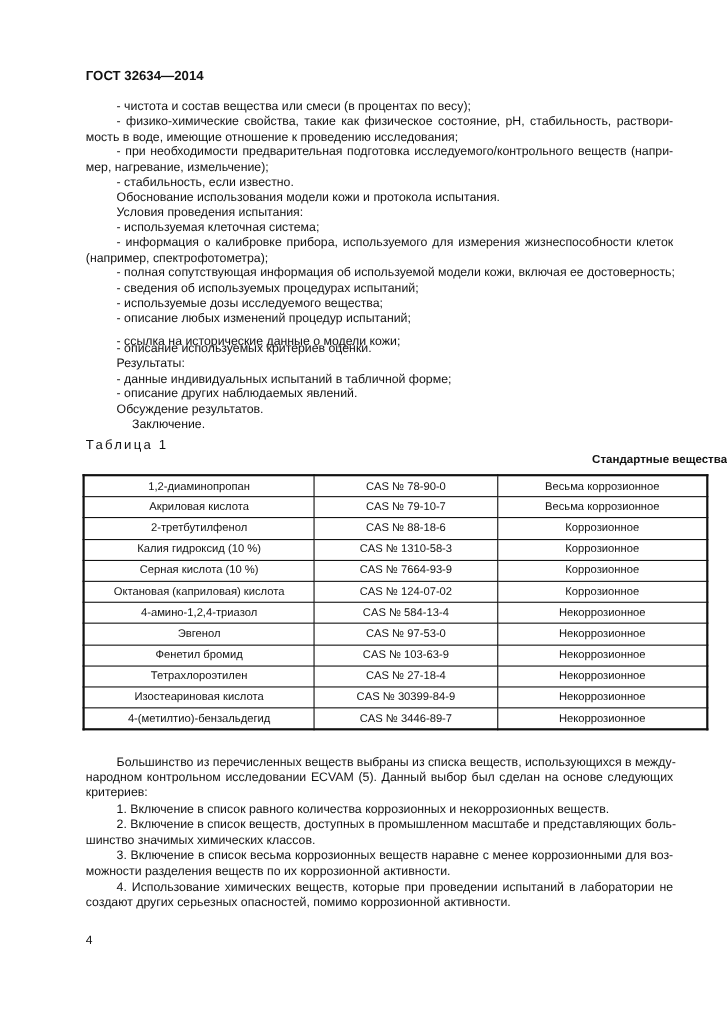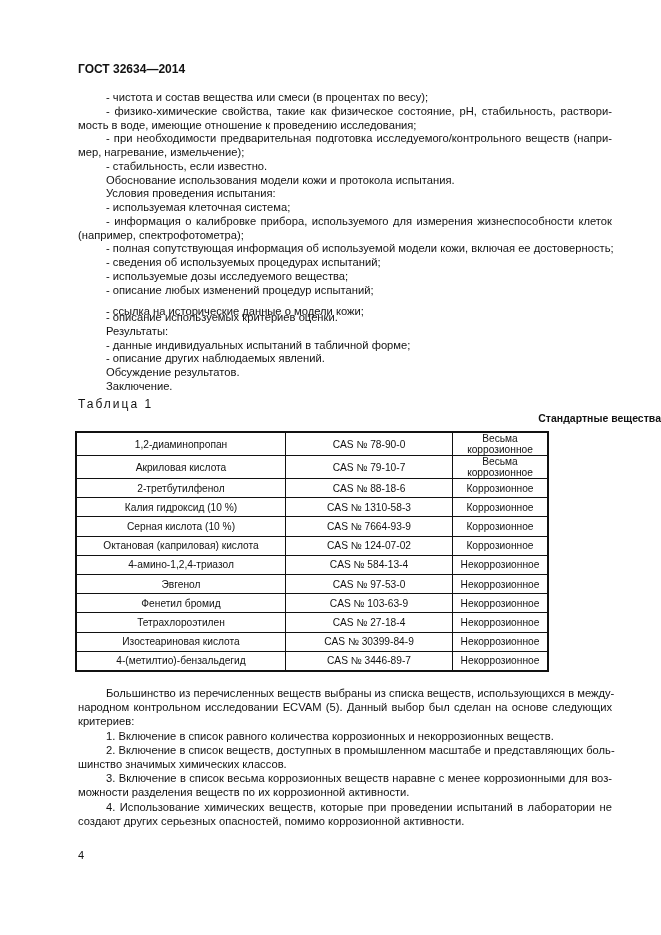--- a/index.html
+++ b/index.html
@@ -4,21 +4,21 @@
 <style>
   html, body { margin: 0; padding: 0; background: #ffffff; }
   body { width: 661px; height: 935px; position: relative; overflow: hidden;
          font-family: "Liberation Sans", sans-serif; color: #111; font-size: 11.2px; }
   .abs { position: absolute; }
   .header { left: 78px; top: 62px; font-weight: bold; font-size: 12px; }
   .line { position: absolute; white-space: nowrap; line-height: 15px; }
   .just { text-align: justify; text-align-last: justify; white-space: nowrap; }
   .tcap { left: 78px; top: 397px; letter-spacing: 2px; font-size: 12px; }
   .ttitle { left: 0; width: 661px; top: 412px; text-align: right; font-weight: bold; font-size: 10.5px; }
-  table.std { position: absolute; left: 75px; top: 431px; width: 474px; border-collapse: collapse;
+  table.std { position: absolute; left: 75px; top: 431px; width: 569px; border-collapse: collapse;
               font-size: 10.2px; padding-left: 15px; }
   table.std td { border: 1px solid #111; height: 18.2px; padding: 0; text-align: center; vertical-align: middle; }
   table.std { border: 2px solid #111; }
   table.std td.c1 { width: 208px; }
   table.std td.c2 { width: 166px; }
   .pagenum { left: 78px; top: 849px; font-size: 11px; }
 </style>
 </head>
 <body>
 
@@ -39,21 +39,21 @@
     <div class="line" style="left: 106px; top: 241.25px;">- полная сопутствующая информация об используемой модели кожи, включая ее достоверность;</div>
     <div class="line" style="left: 106px; top: 255px;">- сведения об используемых процедурах испытаний;</div>
     <div class="line" style="left: 106px; top: 268.75px;">- используемые дозы исследуемого вещества;</div>
     <div class="line" style="left: 106px; top: 282.5px;">- описание любых изменений процедур испытаний;</div>
     <div class="line" style="left: 106px; top: 304px;">- ссылка на исторические данные о модели кожи;</div>
     <div class="line" style="left: 106px; top: 310px;">- описание используемых критериев оценки.</div>
     <div class="line" style="left: 106px; top: 323.75px;">Результаты:</div>
     <div class="line" style="left: 106px; top: 337.5px; text-align: center;">- данные индивидуальных испытаний в табличной форме;</div>
     <div class="line" style="left: 106px; top: 351.25px;">- описание других наблюдаемых явлений.</div>
     <div class="line" style="left: 106px; top: 365px;">Обсуждение результатов.</div>
-    <div class="line" style="left: 106px; top: 378.75px;">Заключение.</div>
+    <div class="line" style="left: 120px; top: 378.75px;">Заключение.</div>
   </div>
 
 <div class="abs tcap">Таблица 1</div>
 <div class="abs ttitle">Стандартные вещества</div>
 
 <table class="std">
   <tbody id="tbody">
       <tr>
         <td class="c1">1,2-диаминопропан</td>
         <td class="c2">CAS № 78-90-0</td>

